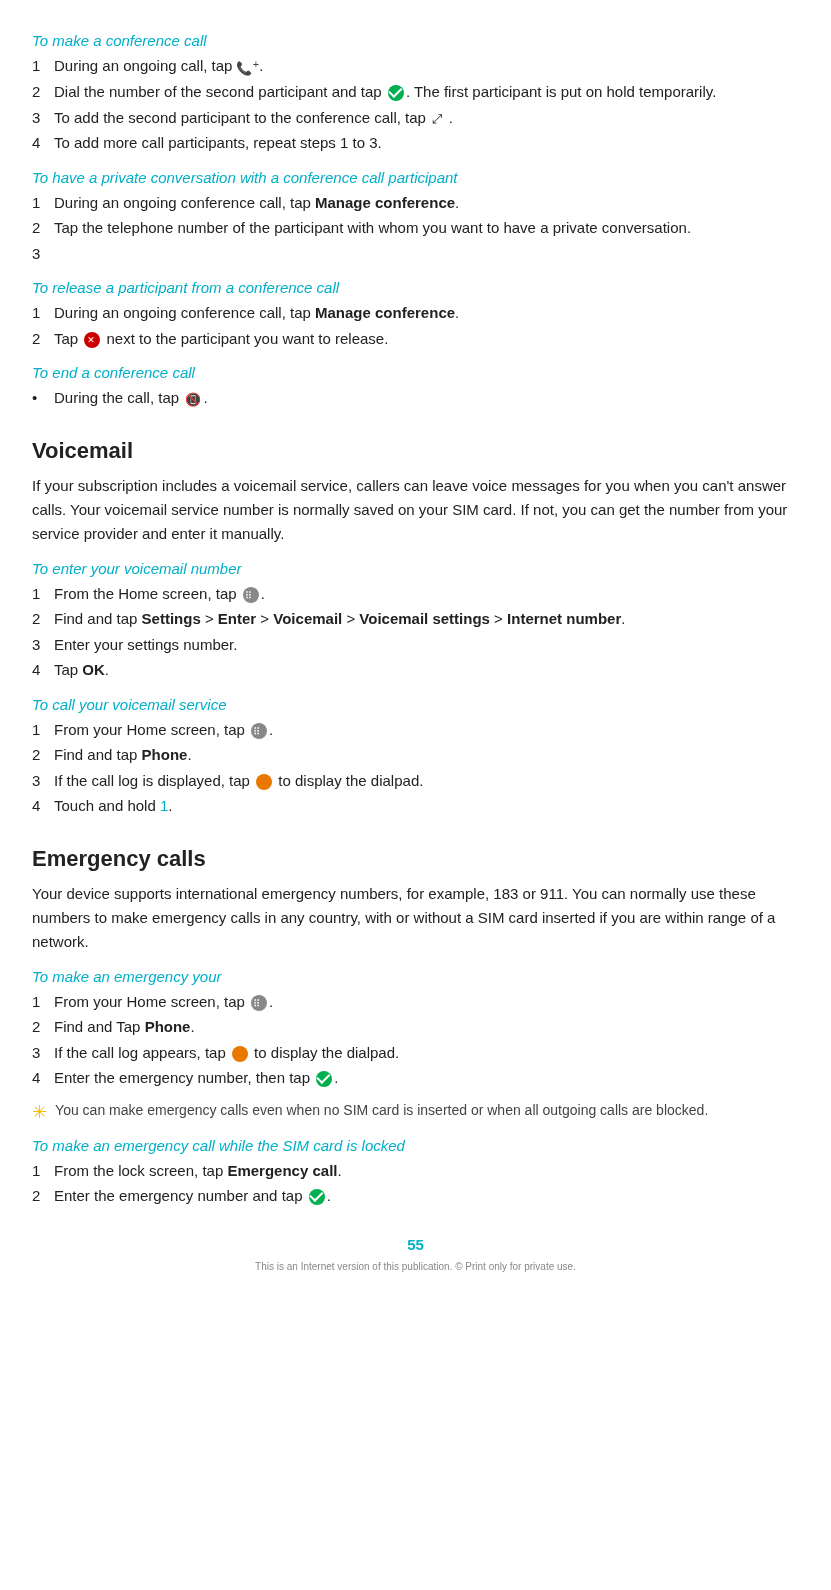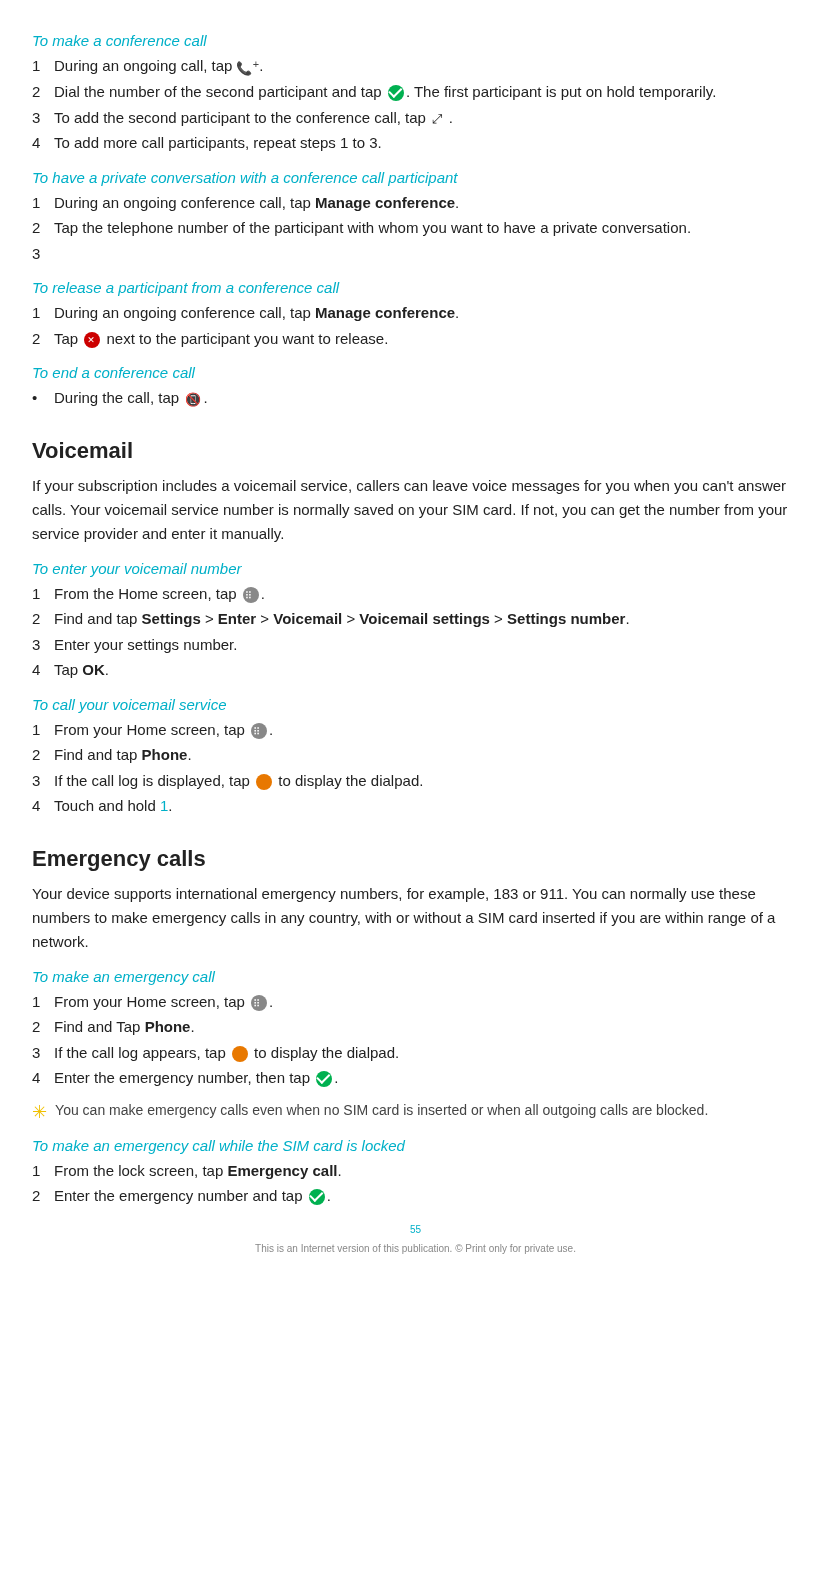--- a/index.html
+++ b/index.html
@@ -145,22 +145,23 @@
       left: 3px;
     }
     .para {
       line-height: 1.6;
       margin-bottom: 8px;
       font-size: 15px;
     }
     .page-num {
       text-align: center;
       color: #00b0c8;
-      font-size: 10px;
-      margin-top: 16px;
+      font-size: 15px;
+      margin-top: 28px;
+      font-weight: bold;
     }
     .footer-text {
       text-align: center;
       color: #888;
       font-size: 10px;
       margin-top: 8px;
     }
     .merge-icon {
       display: inline-block;
       font-size: 13px;
@@ -255,21 +256,21 @@
 
   <div>
     <div class="section-heading">To enter your voicemail number</div>
     <ol>
       <li>
         <span class="num">1</span>
         <span>From the Home screen, tap <span class="icon-grid"></span>.</span>
       </li>
       <li>
         <span class="num">2</span>
-        <span>Find and tap <span class="bold">Settings</span> &gt; <span class="bold">Enter</span> &gt; <span class="bold">Voicemail</span> &gt; <span class="bold">Voicemail settings</span> &gt; <span class="bold">Settings number</span>.</span>
+        <span>Find and tap <span class="bold">Settings</span> &gt; <span class="bold">Enter</span> &gt; <span class="bold">Voicemail</span> &gt; <span class="bold">Voicemail settings</span> &gt; <span class="bold">Internet number</span>.</span>
       </li>
       <li>
         <span class="num">3</span>
         <span>Enter your settings number.</span>
       </li>
       <li>
         <span class="num">4</span>
         <span>Tap <span class="bold">OK</span>.</span>
       </li>
     </ol>
@@ -296,21 +297,21 @@
       </li>
     </ol>
   </div>
 </div>
 
 <div style="margin-top: 1px;">
   <div class="section-main-heading">Emergency calls</div>
   <p class="para">Your device supports international emergency numbers, for example, 183 or 911. You can normally use these numbers to make emergency calls in any country, with or without a SIM card inserted if you are within range of a network.</p>
 
   <div>
-    <div class="section-heading">To make an emergency call</div>
+    <div class="section-heading">To make an emergency your</div>
     <ol>
       <li>
         <span class="num">1</span>
         <span>From your Home screen, tap <span class="icon-grid"></span>.</span>
       </li>
       <li>
         <span class="num">2</span>
         <span>Find and Tap <span class="bold">Phone</span>.</span>
       </li>
       <li>

